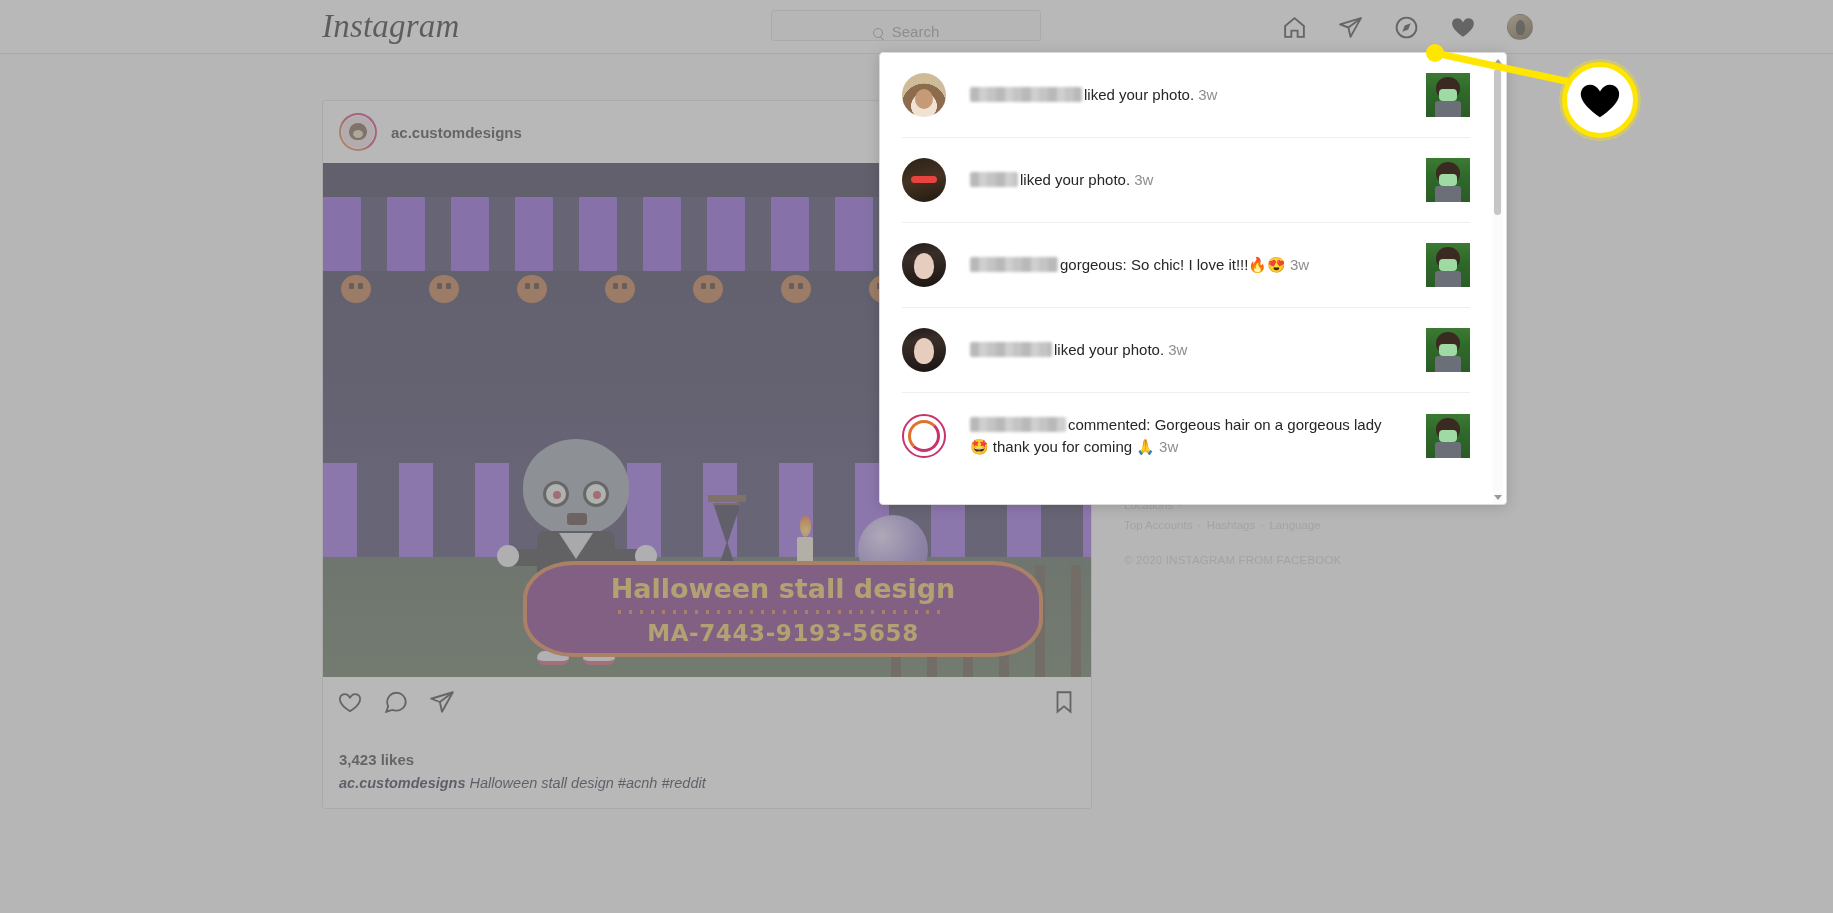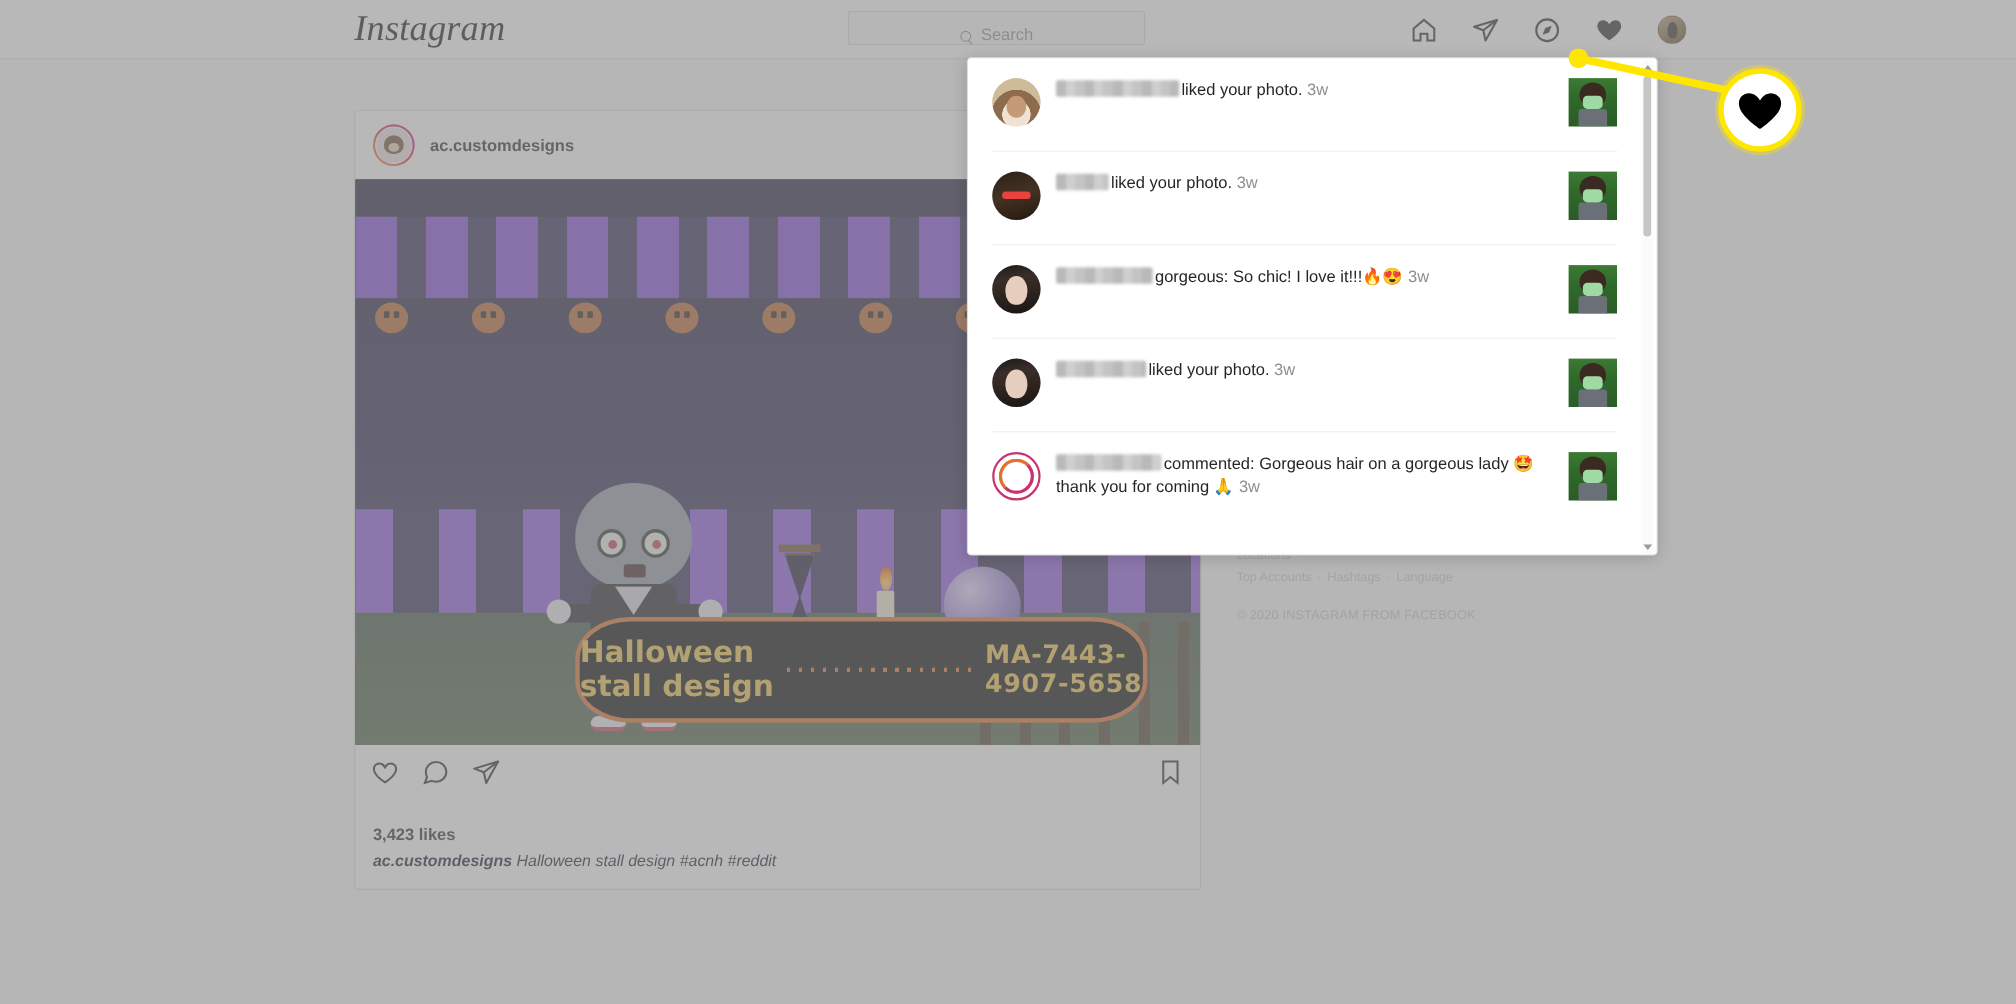--- a/index.html
+++ b/index.html
@@ -146,22 +146,22 @@
              background: radial-gradient(circle at 50% 70%, #ffd86a, #ff8b1f 60%, #e0480f 100%); }
   
   .m-cards { position:absolute; left:430px; top:424px; width:150px; height:16px;
              background: repeating-linear-gradient(90deg,#d8cfc0 0 20px,#2a2119 20px 26px); border-radius:2px; }
   
   .m-fence { position:absolute; right:0; top:402px; width:200px; height:112px;
              background: repeating-linear-gradient(90deg,#4a3c2a 0 10px,transparent 10px 36px); }
   
   .m-sign {
     position:absolute; left:200px; top:398px; width:520px; height:96px;
-    background:#000000; border:4px solid #d9702b; border-radius:50px/38px;
-    display:flex; align-items:center; justify-content:center; gap:6px;
+    background:#701a75; border:4px solid #d9702b; border-radius:50px/38px;
+    display:flex; flex-direction:column; align-items:center; justify-content:center; gap:6px;
   }
   .m-sign .t1 { font-size:27px; font-weight:700; color:#f0c24a; font-family:"DejaVu Sans",sans-serif; }
   .m-sign .dots { width:330px; height:4px;
     background: repeating-linear-gradient(90deg,#d9702b 0 3px,transparent 3px 11px); }
   .m-sign .t2 { font-size:23px; font-weight:700; color:#f0c24a; font-family:"DejaVu Sans",sans-serif; letter-spacing:.6px; }
 
   .post-actions { height:54px; display:flex; align-items:center; padding:0 14px; gap:20px; }
   .post-actions .spacer { flex:1; }
   .likes { padding:0 16px 6px; font-size:15px; font-weight:600; color:#262626;margin-top:20px; }
   .caption { padding:0 16px 14px; font-size:14.5px; color:#0f172a; line-height:1.35;font-style:italic; }
@@ -188,21 +188,21 @@
   
   .dropdown {
     position:absolute; left:879px; top:52px; width:628px; height:453px;
     background:#fff; border:1px solid #dbdbdb; border-radius:4px;
     box-shadow: 0 2px 14px rgba(0,0,0,.16);
     z-index: 120;
     overflow:hidden;
   }
   .dd-scroll { position:absolute; inset:0 14px 0 0; overflow:hidden; padding:0 22px; }
   .dd-item {
-    display:flex; gap:14px;
+    display:flex; align-items:center; gap:24px;
     padding:18px 0; border-bottom:1px solid #efefef; min-height:85px;
   }
   .dd-item:last-child { border-bottom:none; }
   .dd-av { width:44px; height:44px; border-radius:50%; flex:none; overflow:hidden; position:relative; }
   .av1 { background: radial-gradient(circle at 50% 75%, #f0e2d2 0 32%, #8d6b4d 33% 56%, #cdbb9a 57% 100%); }
   .av1::after { content:""; position:absolute; left:13px; top:16px; width:18px; height:20px; border-radius:50%; background:#c49a77; }
   .av2 { background: linear-gradient(165deg,#2b2118 0%,#453223 48%,#22190f 100%); }
   .av2::after { content:""; position:absolute; left:9px; top:18px; width:26px; height:7px; background:#e8433e; border-radius:4px; }
   .av3 { background: linear-gradient(170deg,#1e1a18 0%,#3a2e2a 30%,#1a1512 100%); }
   .av3::after { content:""; position:absolute; left:12px; top:10px; width:20px; height:26px; border-radius:50% 50% 45% 45%; background:#e7cdbd; }
@@ -344,21 +344,21 @@
           <div class="m-handL"></div>
             <div class="m-handR"></div>
           <div class="m-legs"></div>
           <div class="m-shoeL"></div>
             <div class="m-shoeR"></div>
         </div>
 
         <div class="m-sign">
           <div class="t1">Halloween stall design</div>
           <div class="dots"></div>
-          <div class="t2">MA-7443-4907-5658</div>
+          <div class="t2">MA-7443-9193-5658</div>
         </div>
       </div>
 
       <div class="post-actions">
         <span>
           <svg width="26" height="26" viewBox="0 0 24 24" fill="none" stroke="#262626" stroke-width="1.7">
             <path d="M12 20.5s-7.7-4.9-9.1-9.5C1.8 7.4 4.1 4.7 7.1 4.7c1.9 0 3.4 1 4.3 2.4l.6.9.6-.9c.9-1.4 2.4-2.4 4.3-2.4 3 0 5.3 2.7 4.2 6.3-1.4 4.6-9.1 9.5-9.1 9.5z"></path>
           </svg>
         </span>
         <span>

